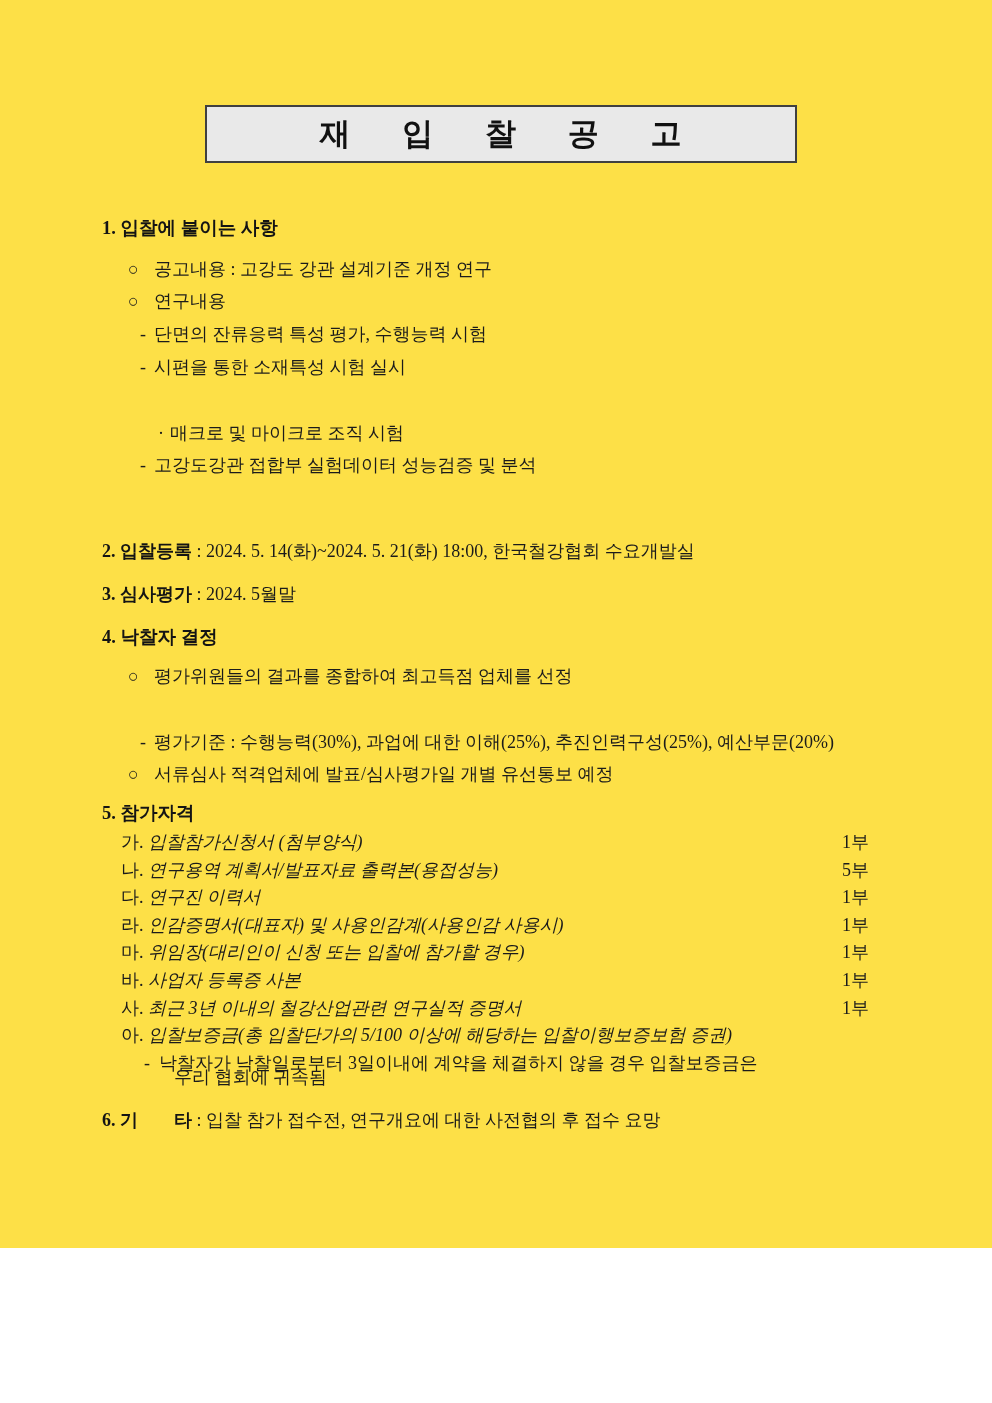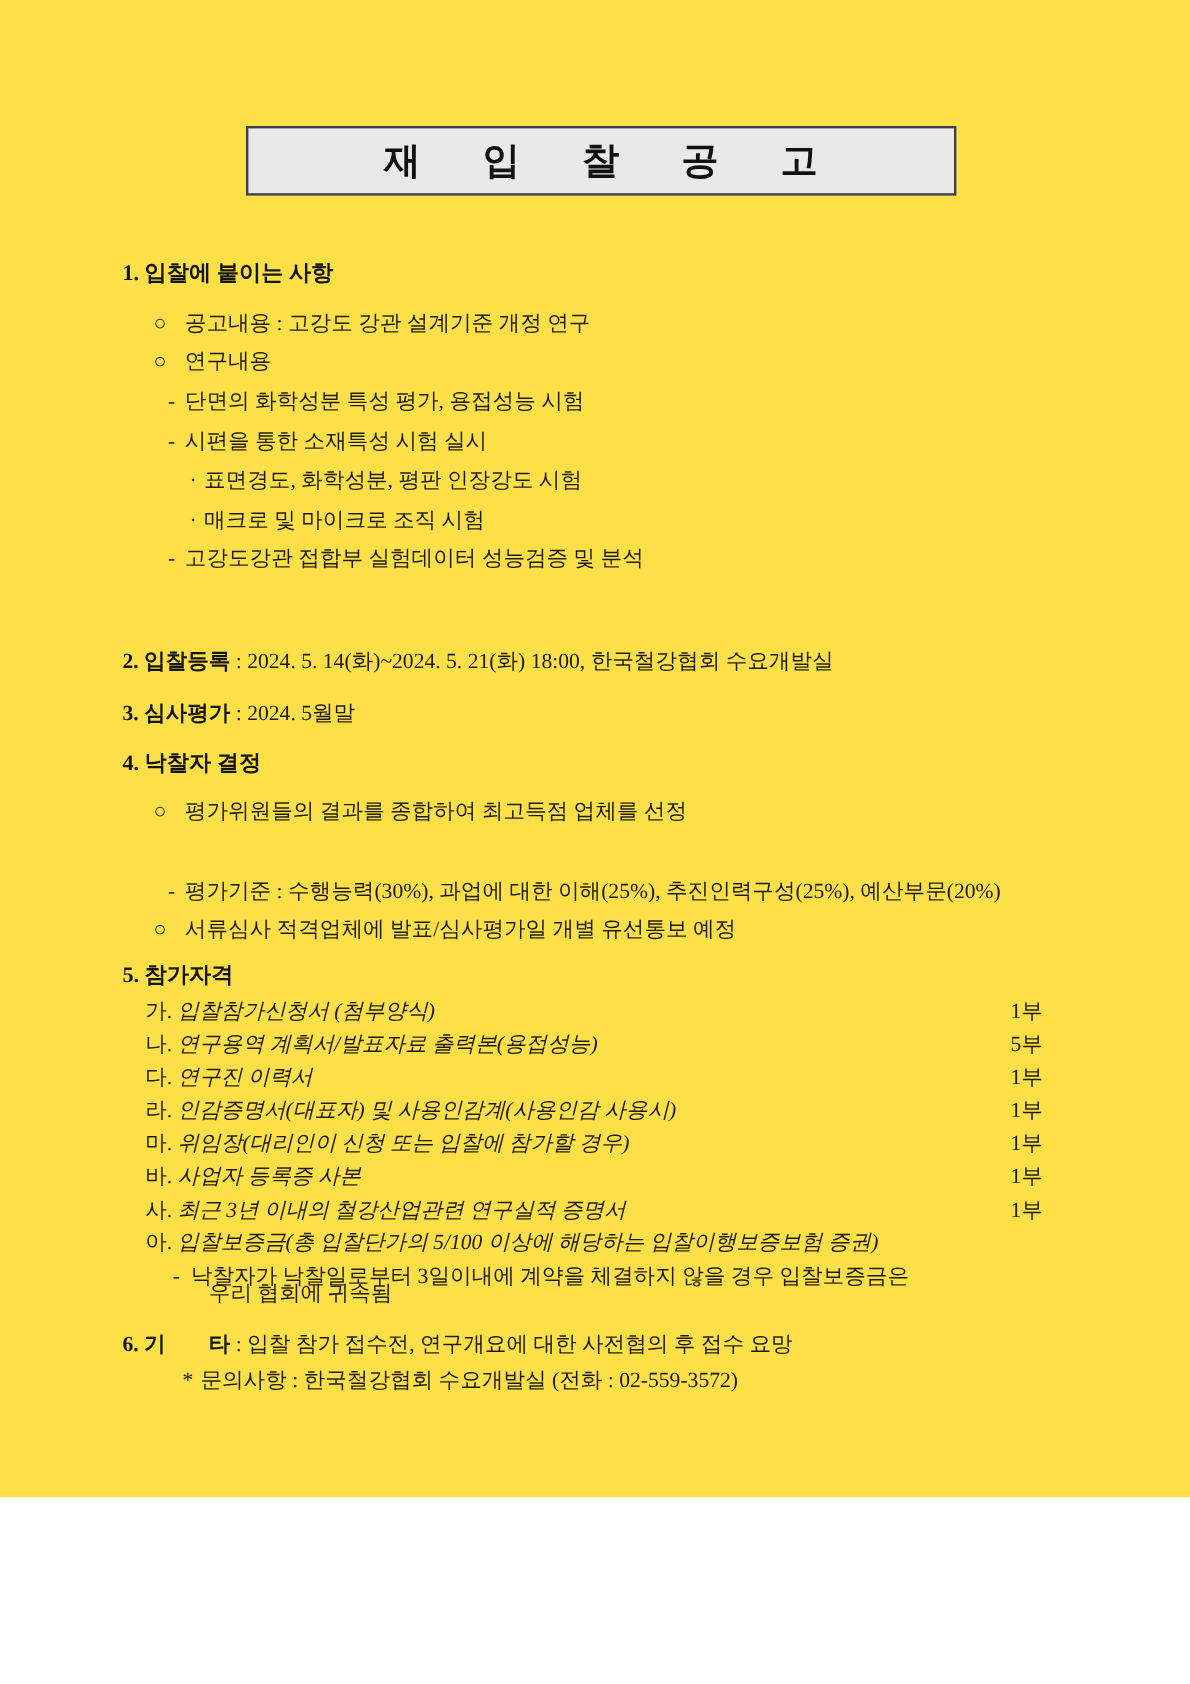--- a/index.html
+++ b/index.html
@@ -72,25 +72,24 @@
   </div>
 
   <div class="content">
 
     <div class="ln h" style="top:216px">1. 입찰에 붙이는 사항</div>
 
     <div class="ln l-c" style="top:257px"><span class="mk">○</span><span class="tx">공고내용 : 고강도 강관 설계기준 개정 연구</span></div>
 
     <div class="ln l-c" style="top:289px"><span class="mk">○</span><span class="tx">연구내용</span></div>
 
-    <div class="ln l-d" style="top:322px"><span class="mk">-</span><span class="tx">단면의 화학성분 특성 평가, 용접성능 시험</span></div>
+    <div class="ln l-d" style="top:322px"><span class="mk">-</span><span class="tx">단면의 잔류응력 특성 평가, 수행능력 시험</span></div>
 
     <div class="ln l-d" style="top:355px"><span class="mk">-</span><span class="tx">시편을 통한 소재특성 시험 실시</span></div>
 
-    <div class="ln l-m" style="top:388px"><span class="mk">·</span><span class="tx">표면경도, 화학성분, 평판 인장강도 시험</span></div>
 
     <div class="ln l-m" style="top:421px"><span class="mk">·</span><span class="tx">매크로 및 마이크로 조직 시험</span></div>
 
     <div class="ln l-d" style="top:453px"><span class="mk">-</span><span class="tx">고강도강관 접합부 실험데이터 성능검증 및 분석</span></div>
 
 
     <div class="ln" style="top:539px"><span class="b">2. 입찰등록</span><span class="tx"> : 2024. 5. 14(화)~2024. 5. 21(화) 18:00, 한국철강협회 수요개발실</span></div>
 
     <div class="ln" style="top:582px"><span class="b">3. 심사평가</span><span class="tx"> : 2024. 5월말</span></div>
 
@@ -120,16 +119,15 @@
     <div class="ln row" style="top:996px"><span class="mk">사.</span><span class="grow">최근 3년 이내의 철강산업관련 연구실적 증명서</span><span class="cnt">1부</span></div>
 
     <div class="ln row" style="top:1023px"><span class="mk">아.</span><span class="grow">입찰보증금(총 입찰단가의 5/100 이상에 해당하는 입찰이행보증보험 증권)</span><span class="cnt"></span></div>
 
     <div class="ln note" style="top:1051px"><span class="mk">-</span><span class="tx">낙찰자가 낙찰일로부터 3일이내에 계약을 체결하지 않을 경우 입찰보증금은</span></div>
 
     <div class="ln note2" style="top:1065px">우리 협회에 귀속됨</div>
 
     <div class="ln" style="top:1108px"><span class="b">6. 기        타</span><span class="tx"> : 입찰 참가 접수전, 연구개요에 대한 사전협의 후 접수 요망</span></div>
 
-    <div class="ln contact" style="top:1138px"><span class="mk">*</span><span class="tx">문의사항 : 한국철강협회 수요개발실 (전화 : 02-559-3572)</span></div>
 
   </div>
 </div>
 
 </body></html>

